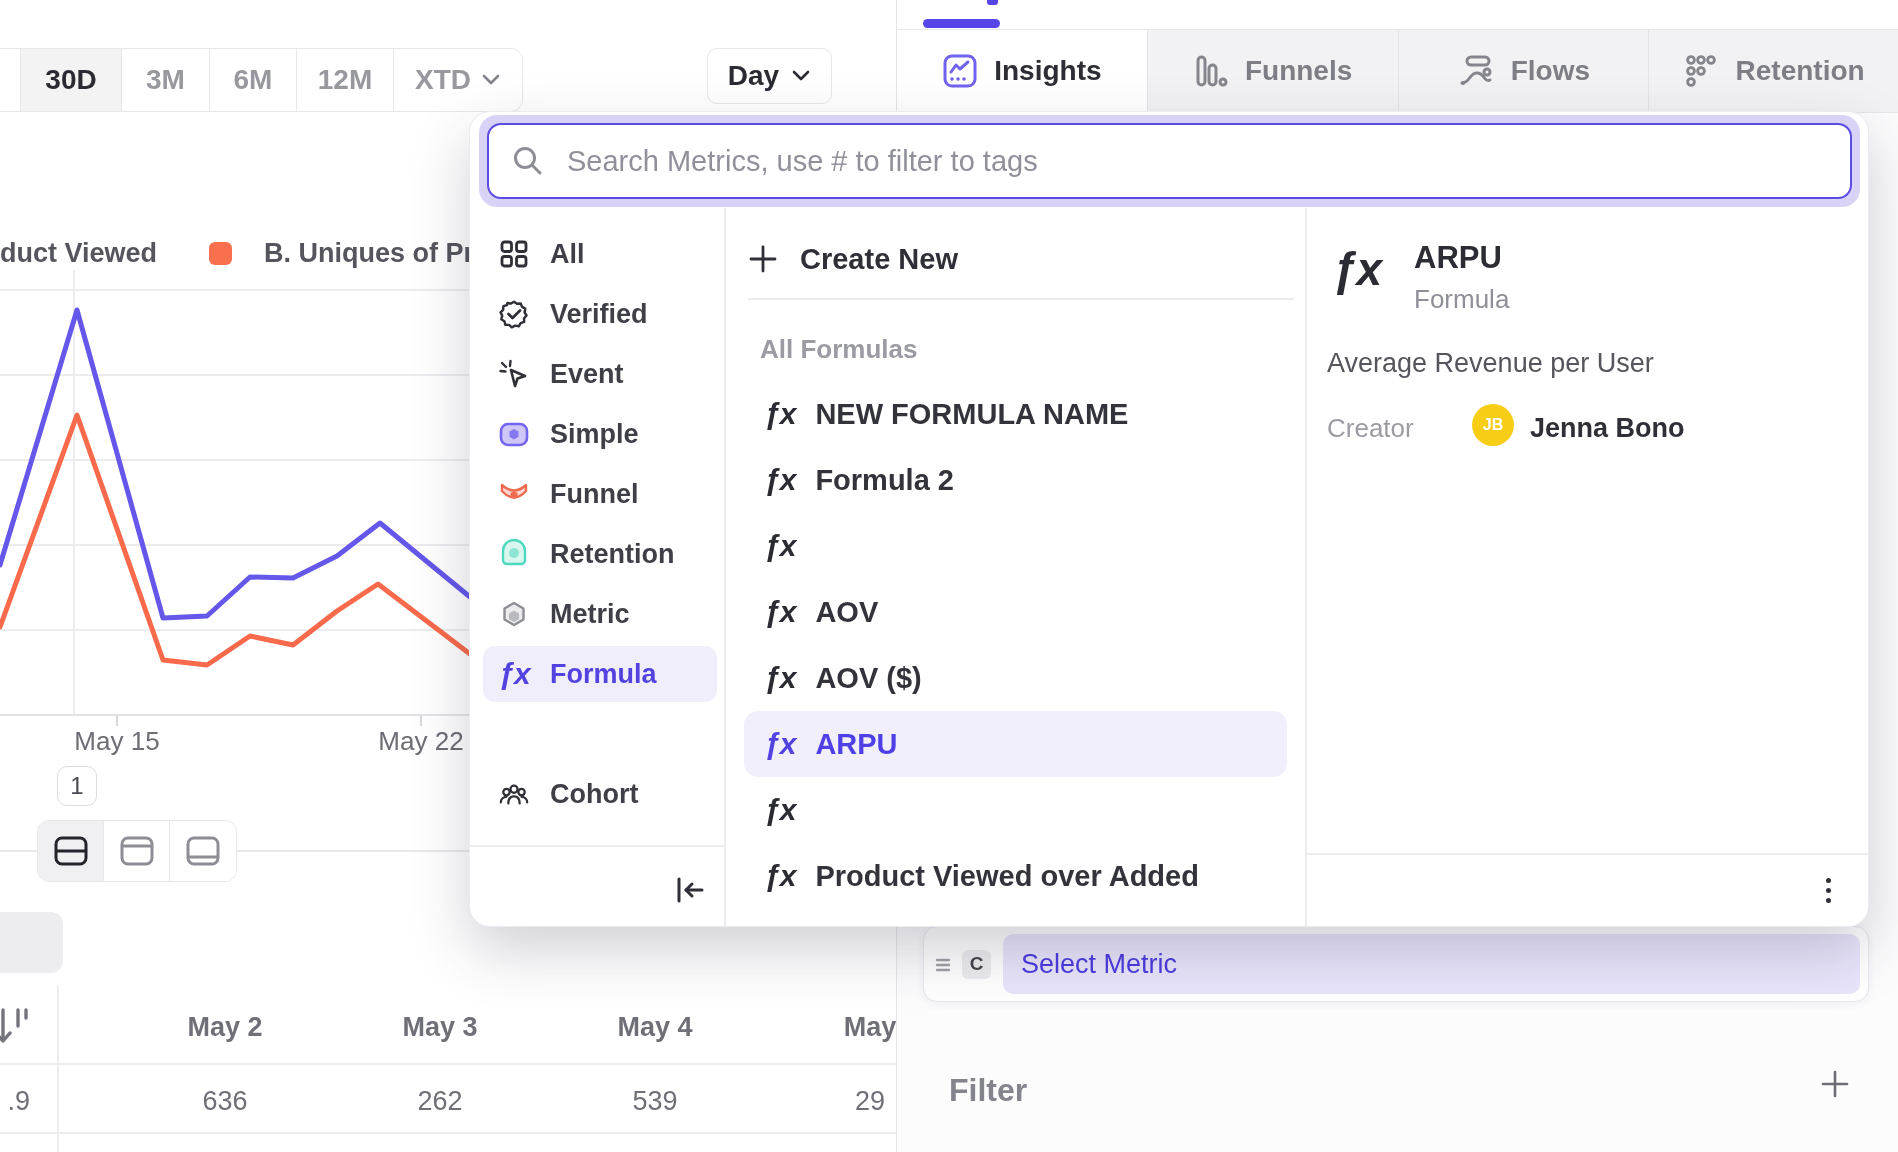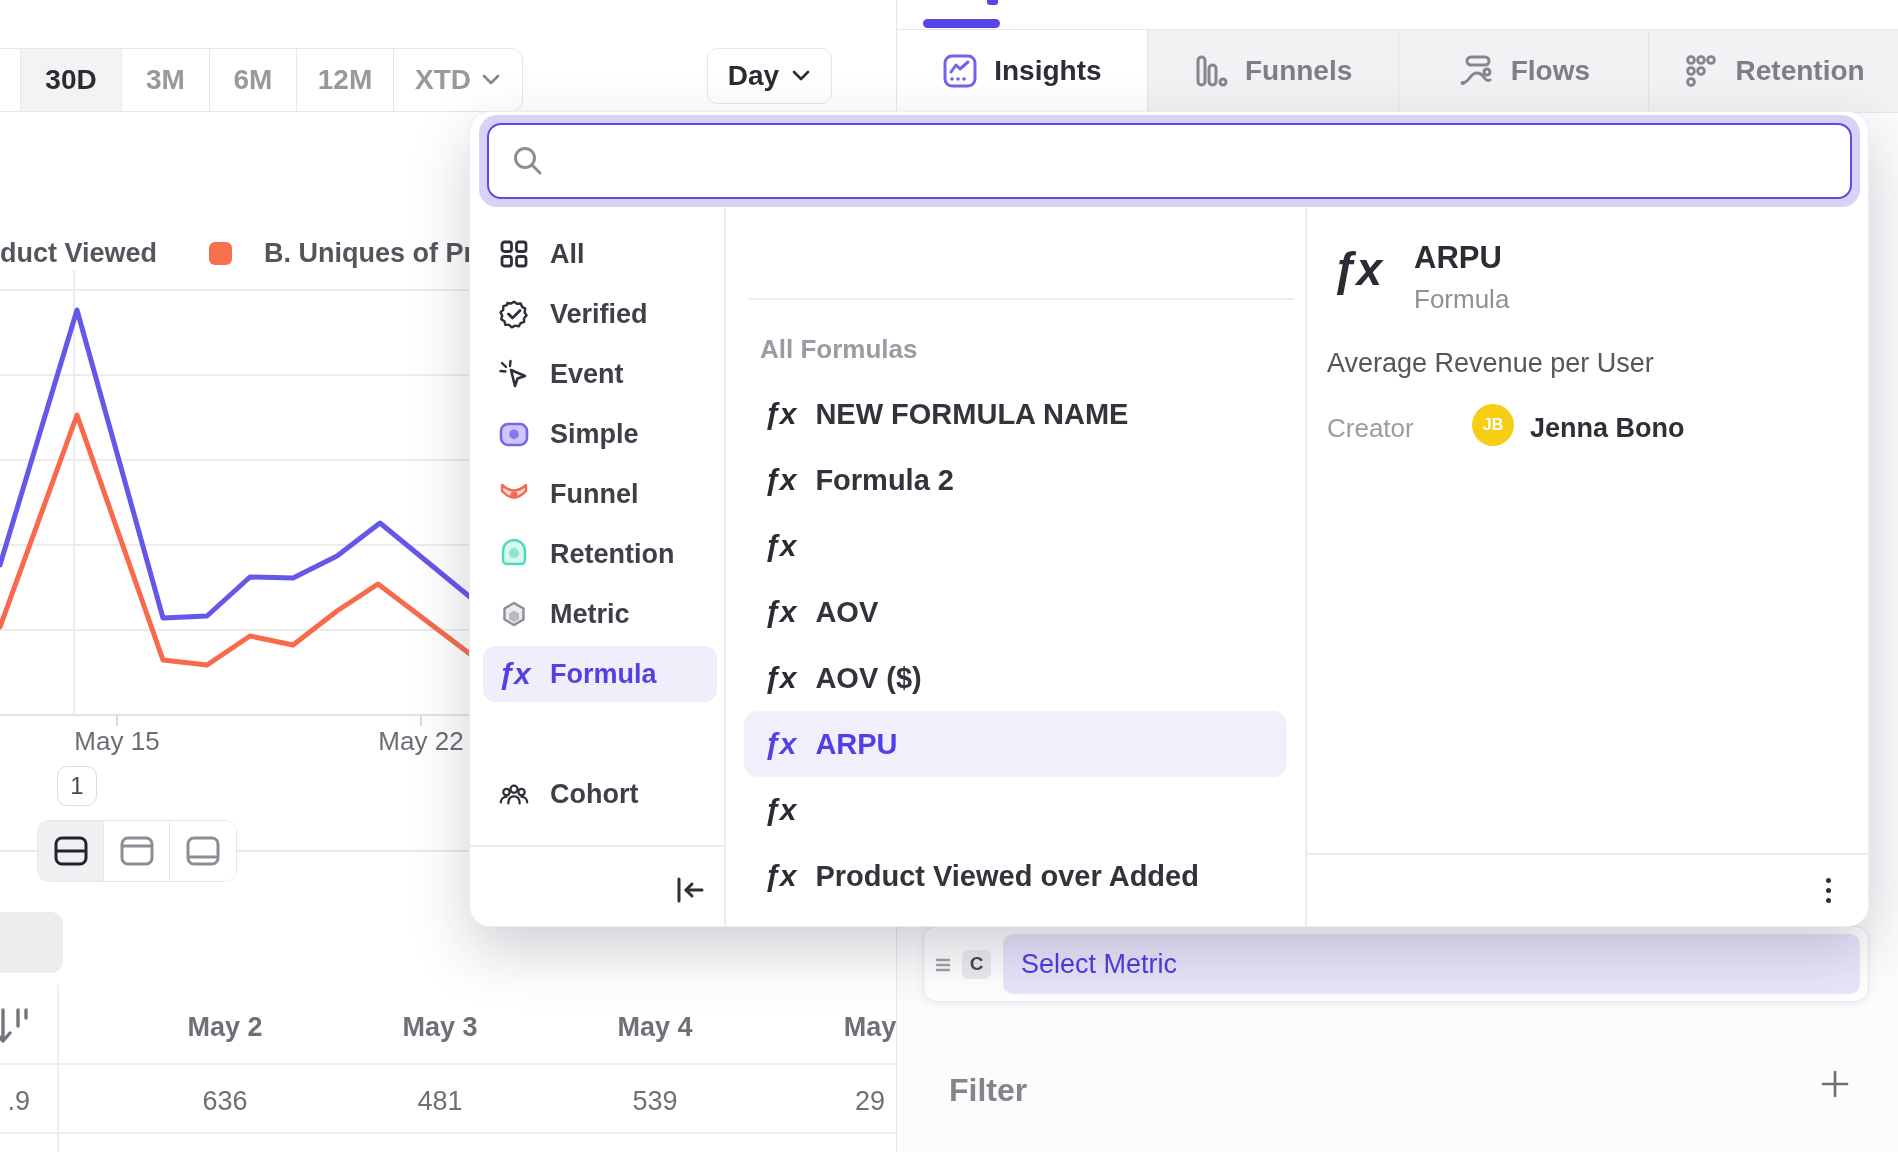--- a/index.html
+++ b/index.html
@@ -195,21 +195,21 @@
     <line x1="32" y1="4" x2="32" y2="12" stroke="#74747c" stroke-width="3.4" stroke-linecap="round"></line>
   </svg>
   <div id="tbl-col-divider" class="abs"></div>
   <div class="abs th" style="left:150px">May 2</div>
   <div class="abs th" style="left:365px">May 3</div>
   <div class="abs th" style="left:580px">May 4</div>
   <div class="abs th" style="left:795px">May</div>
   <div id="tbl-hborder" class="abs"></div>
   <div class="abs td" style="left:-60px; width:90px; text-align:right">.9</div>
   <div class="abs td" style="left:150px">636</div>
-  <div class="abs td" style="left:365px">481</div>
+  <div class="abs td" style="left:365px">262</div>
   <div class="abs td" style="left:580px">539</div>
   <div class="abs td" style="left:795px">29</div>
   <div id="tbl-rborder" class="abs"></div>
 
   <div id="right-pane" class="abs">
     <div id="top-strip" class="abs">
       <div id="tab-indicator" class="abs" style="background:#5645e8"></div>
       <div id="tab-indicator-tip" class="abs" style="background:#5645e8"></div>
     </div>
 
@@ -274,20 +274,21 @@
   </div>
 
   <div id="modal" class="abs">
 
     <div id="search-halo" class="abs">
       <div id="search-box" class="abs">
         <svg width="34" height="34" viewBox="0 0 34 34" style="margin-left:22px">
           <circle cx="14" cy="14" r="9.5" fill="none" stroke="#8d8d95" stroke-width="3"></circle>
           <line x1="21" y1="21" x2="29" y2="29" stroke="#8d8d95" stroke-width="3" stroke-linecap="round"></line>
         </svg>
+        <span id="search-ph">Search Metrics, use # to filter to tags</span>
       </div>
     </div>
 
     <div id="cat-pill" class="abs"></div>
 
     <div class="abs cat-row" style="top:112px">
       <span class="ic">
         <svg width="30" height="30" viewBox="0 0 30 30">
             <g fill="none" stroke="#2f2f37" stroke-width="2.8">
         <rect x="3" y="3" width="9.5" height="9.5" rx="2.5"></rect>
@@ -386,20 +387,27 @@
     <div id="collapse-btn" class="abs">
       <svg width="34" height="28" viewBox="0 0 34 28">
         <line x1="6" y1="3" x2="6" y2="25" stroke="#2f2f37" stroke-width="3" stroke-linecap="round"></line>
         <line x1="29" y1="14" x2="13" y2="14" stroke="#2f2f37" stroke-width="3" stroke-linecap="round"></line>
         <polyline points="19,8 13,14 19,20" fill="none" stroke="#2f2f37" stroke-width="3" stroke-linecap="round" stroke-linejoin="round"></polyline>
       </svg>
     </div>
 
     <div class="abs vdiv" style="left:254px"></div>
 
+    <div id="create-new" class="abs">
+      <svg width="30" height="30" viewBox="0 0 30 30">
+        <line x1="15" y1="3" x2="15" y2="27" stroke="#2f2f37" stroke-width="2.8" stroke-linecap="round"></line>
+        <line x1="3" y1="15" x2="27" y2="15" stroke="#2f2f37" stroke-width="2.8" stroke-linecap="round"></line>
+      </svg>
+      <span>Create New</span>
+    </div>
     <div id="mid-divider" class="abs"></div>
     <div id="sec-title" class="abs">All Formulas</div>
 
     <div class="abs f-row" style="top:271px">
       <span class="fx">ƒx</span>
       <span>NEW FORMULA NAME</span>
     </div>
     <div class="abs f-row" style="top:337px">
       <span class="fx">ƒx</span>
       <span>Formula 2</span>

